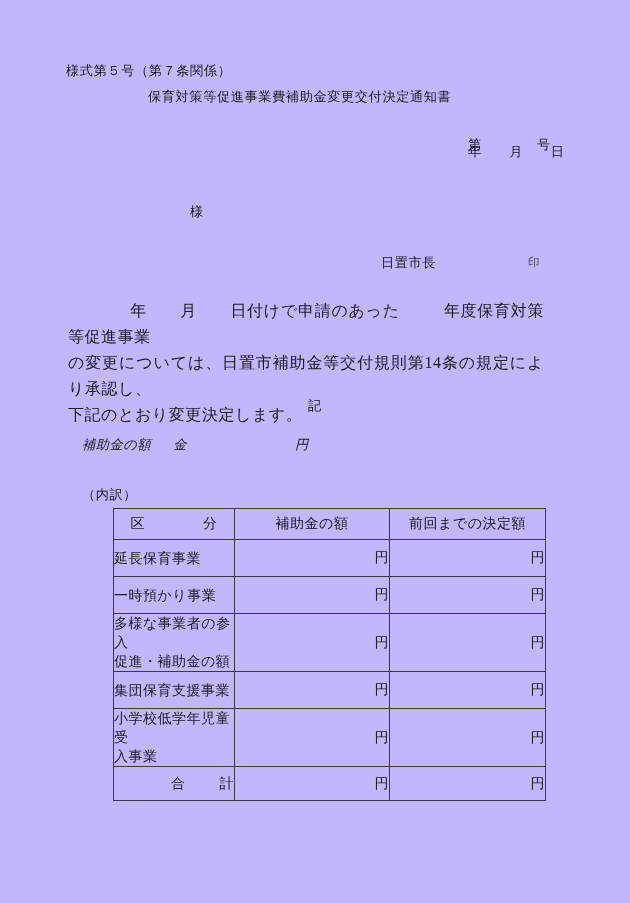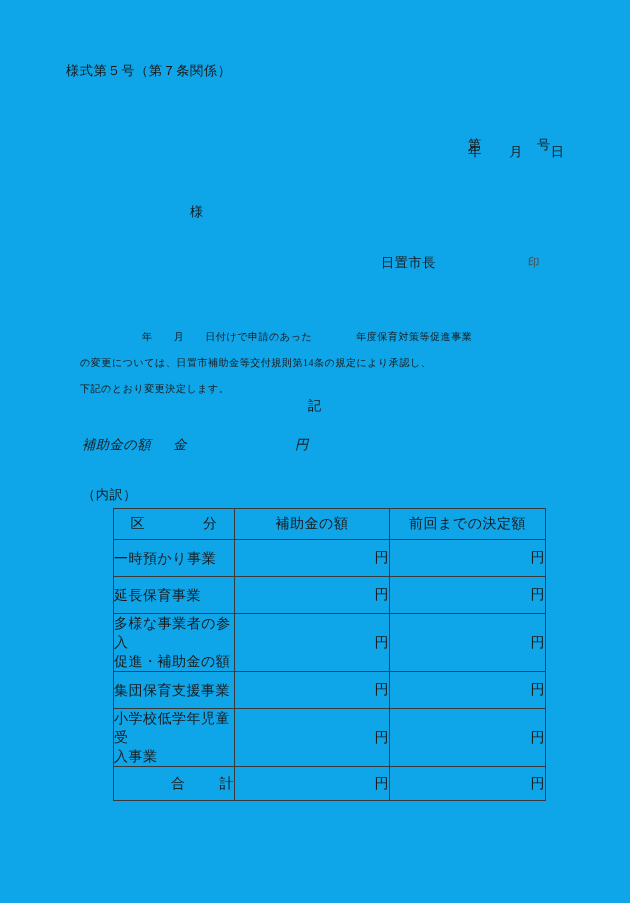--- a/index.html
+++ b/index.html
@@ -11,21 +11,21 @@
 
   body {
     font-family: "Liberation Serif", "DejaVu Serif", serif;
     color: #161616;
   }
 
   #page {
     position: relative;
     width: 630px;
     height: 903px;
-    background: #0ea5e9;
+    background: #c4b5fd;
     overflow: hidden;
     box-sizing: border-box;
   }
 
   
   .t {
     position: absolute;
     white-space: pre;
     font-size: 13.2px;
     line-height: 1;
@@ -40,29 +40,28 @@
   .doc-date     { left: 468px; top: 145px; }
 
   .addressee    { left: 190px; top: 205px; }
 
   .issuer       { left: 381px; top: 256px; font-family: Liberation Serif, serif; }
   .seal         { left: 528px; top: 257px; font-size: 11.5px; color: #4a4a4a; }
 
   
   .body-para {
     position: absolute;
-    left: 80px;
+    left: 68px;
     top: 298px;
     width: 476px;
-    font-size: 10px;
+    font-size: 16px;
     line-height: 26px;
     letter-spacing: 0.55px;
     text-align: justify;
     color: #1a1a1a;
-    margin-top: 26px;
   }
   .body-para .indent { display: inline-block; width: 62px; }
   .body-para .gap-sm { display: inline-block; width: 44px; }
 
   .kiji {
     position: absolute;
     left: 0;
     top: 397px;
     width: 630px;
     text-align: center;
@@ -124,20 +123,21 @@
   .row-1line  { height: 37px; }
   .row-2line  { height: 50px; }
   .row-total  { height: 34px; }
 </style>
 </head>
 <body>
 
 <div id="page">
 
   <div class="t form-no">様式第５号（第７条関係）</div>
+  <div class="t doc-title">保育対策等促進事業費補助金変更交付決定通知書</div>
 
   <div class="t doc-number">第　　　　号</div>
   <div class="t doc-date">年　　月　　日</div>
 
   <div class="t addressee">様</div>
 
   <div class="t issuer">日置市長</div>
   <div class="t seal">印</div>
 
   <div class="body-para"><span class="indent"></span><span>年　　月　　日付けで申請のあった</span><span class="gap-sm"></span><span>年度保育対策等促進事業</span><br><span>の変更については、日置市補助金等交付規則第14条の規定により承認し、</span><br><span>下記のとおり変更決定します。</span></div>
@@ -157,26 +157,26 @@
     </colgroup>
     <thead>
       <tr>
         <th class="th-cell">区　　　　分</th>
         <th class="th-cell">補助金の額</th>
         <th class="th-cell">前回までの決定額</th>
       </tr>
     </thead>
     <tbody>
       <tr class="row-1line">
+        <td class="cell-div">延長保育事業</td>
+        <td class="cell-yen">円</td>
+        <td class="cell-yen">円</td>
+      </tr>
+      <tr class="row-1line">
         <td class="cell-div">一時預かり事業</td>
-        <td class="cell-yen">円</td>
-        <td class="cell-yen">円</td>
-      </tr>
-      <tr class="row-1line">
-        <td class="cell-div">延長保育事業</td>
         <td class="cell-yen">円</td>
         <td class="cell-yen">円</td>
       </tr>
       <tr class="row-2line">
         <td class="cell-div"><span>多様な事業者の参入</span><br><span>促進・補助金の額</span></td>
         <td class="cell-yen">円</td>
         <td class="cell-yen">円</td>
       </tr>
       <tr class="row-1line">
         <td class="cell-div">集団保育支援事業</td>

